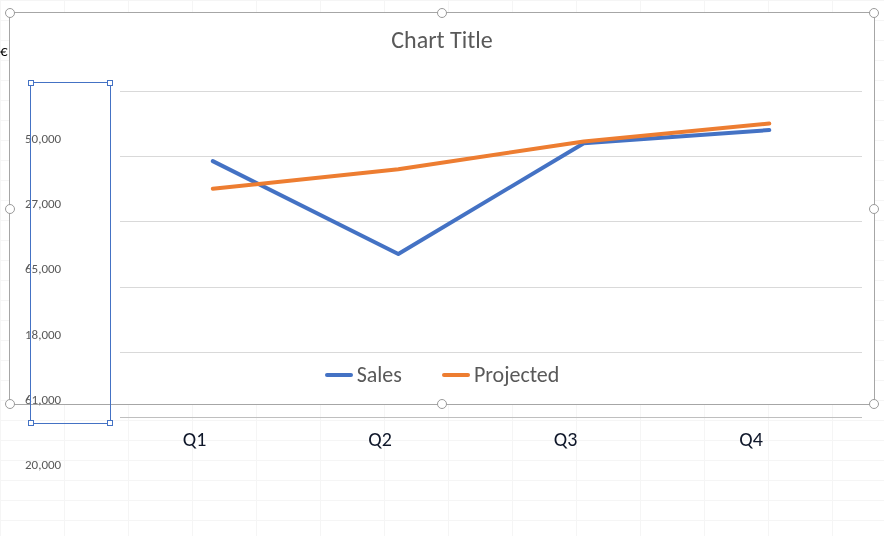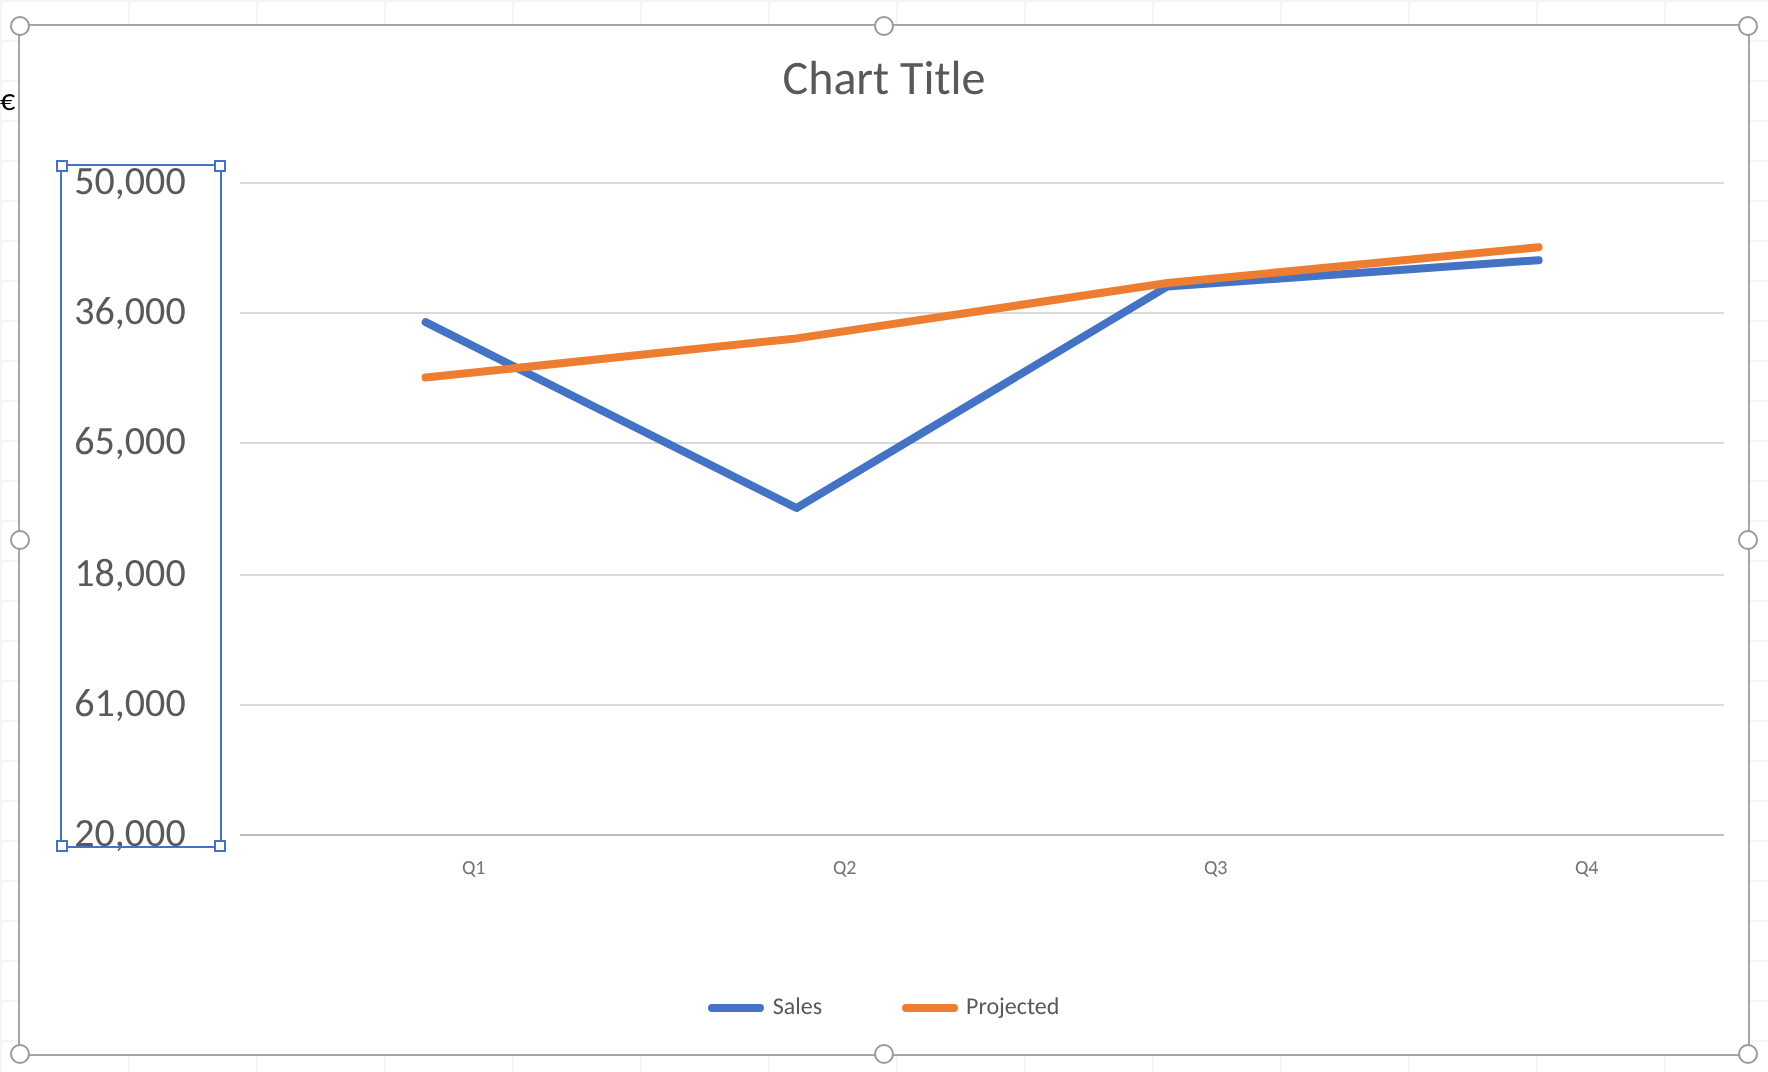--- a/index.html
+++ b/index.html
@@ -32,21 +32,21 @@
     font-size: 15px;
     color: #000;
   }
 
   
   .chart-object {
     position: absolute;
     left: 9px;
     top: 12px;
     width: 866px;
-    height: 516px;
+    height: 393px;
     background: #ffffff;
     border: 1px solid #a6a6a6;
     box-sizing: border-box;
   }
 
   
   .handle {
     position: absolute;
     width: 10px;
     height: 10px;
@@ -93,34 +93,35 @@
   }
   .baseline {
     border-top: 1px solid #bfbfbf;
   }
 
   
   .ylabel {
     position: absolute;
     right: 757px; 
     width: 80px;
-    text-align: center;
-    font-size: 20px;
+    text-align: left;
+    font-size: 13px;
     color: #595959;
     transform: translateY(-50%);
+    margin-top: 47px;
   }
 
   
   .xlabel {
     position: absolute;
     top: 336px;
     width: 60px;
-    text-align: right;
-    font-size: 10px;
-    color: #737373;
+    text-align: left;
+    font-size: 20px;
+    color: #0f172a;
     transform: translateX(-50%);
   }
 
   
   .series {
     position: absolute;
     left: 0;
     top: 0;
     width: 742px;
     height: 326px;
@@ -160,21 +161,21 @@
   
   .legend {
     position: absolute;
     left: 0;
     right: 0;
     bottom: 16px;
     display: flex;
     justify-content: center;
     align-items: center;
     gap: 40px;
-    font-size: 12px;
+    font-size: 22px;
     color: #595959;
   }
   .legend .entry {
     display: flex;
     align-items: center;
     gap: 4px;
   }
   .swatch {
     display: inline-block;
     width: 28px;
@@ -195,21 +196,21 @@
   <div class="plot">
 
     <div class="gline" style="top:0%"></div>
     <div class="gline" style="top:20%"></div>
     <div class="gline" style="top:40%"></div>
     <div class="gline" style="top:60%"></div>
     <div class="gline" style="top:80%"></div>
     <div class="gline baseline" style="top:100%"></div>
 
     <div class="ylabel" style="top:0%">50,000</div>
-    <div class="ylabel" style="top:20%">36,000</div>
+    <div class="ylabel" style="top:20%">27,000</div>
     <div class="ylabel" style="top:40%">65,000</div>
     <div class="ylabel" style="top:60%">18,000</div>
     <div class="ylabel" style="top:80%">61,000</div>
     <div class="ylabel" style="top:100%">20,000</div>
 
     <div class="xlabel" style="left:12.5%">Q1</div>
     <div class="xlabel" style="left:37.5%">Q2</div>
     <div class="xlabel" style="left:62.5%">Q3</div>
     <div class="xlabel" style="left:87.5%">Q4</div>
 

